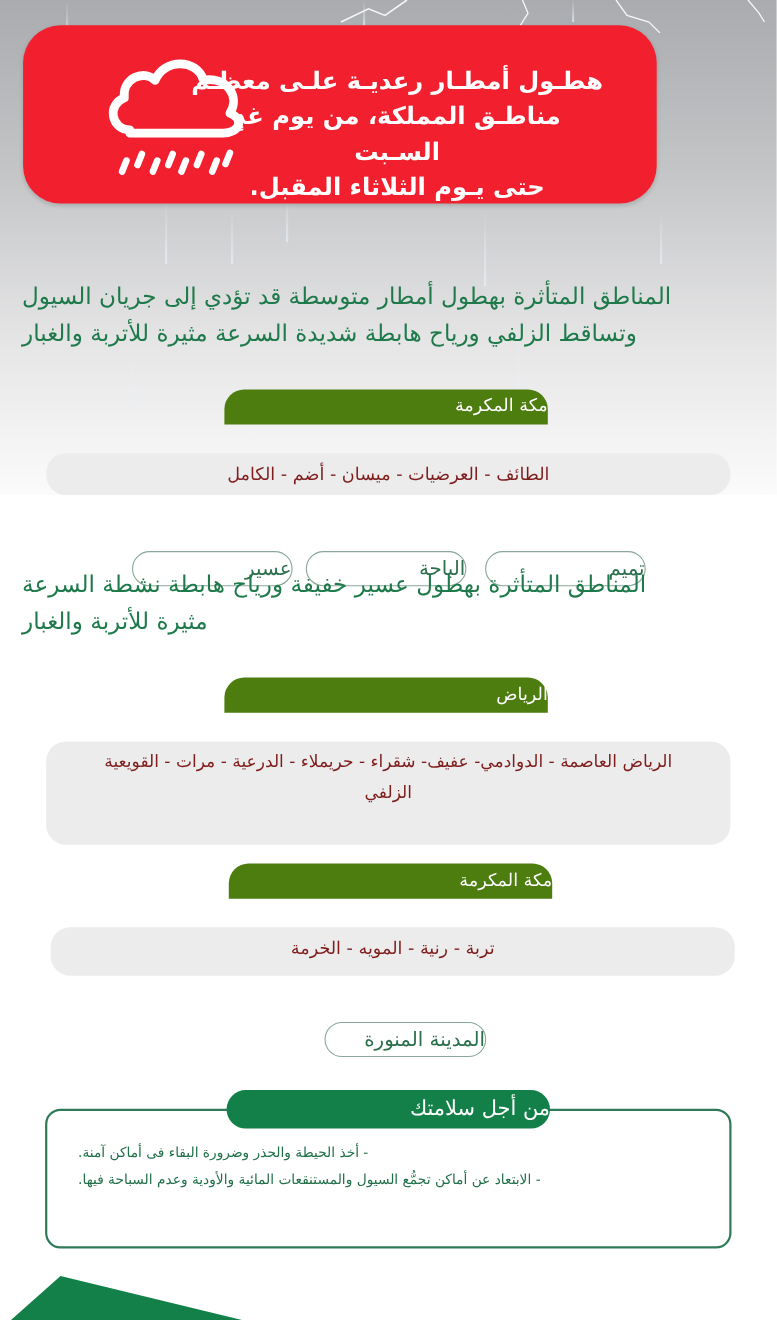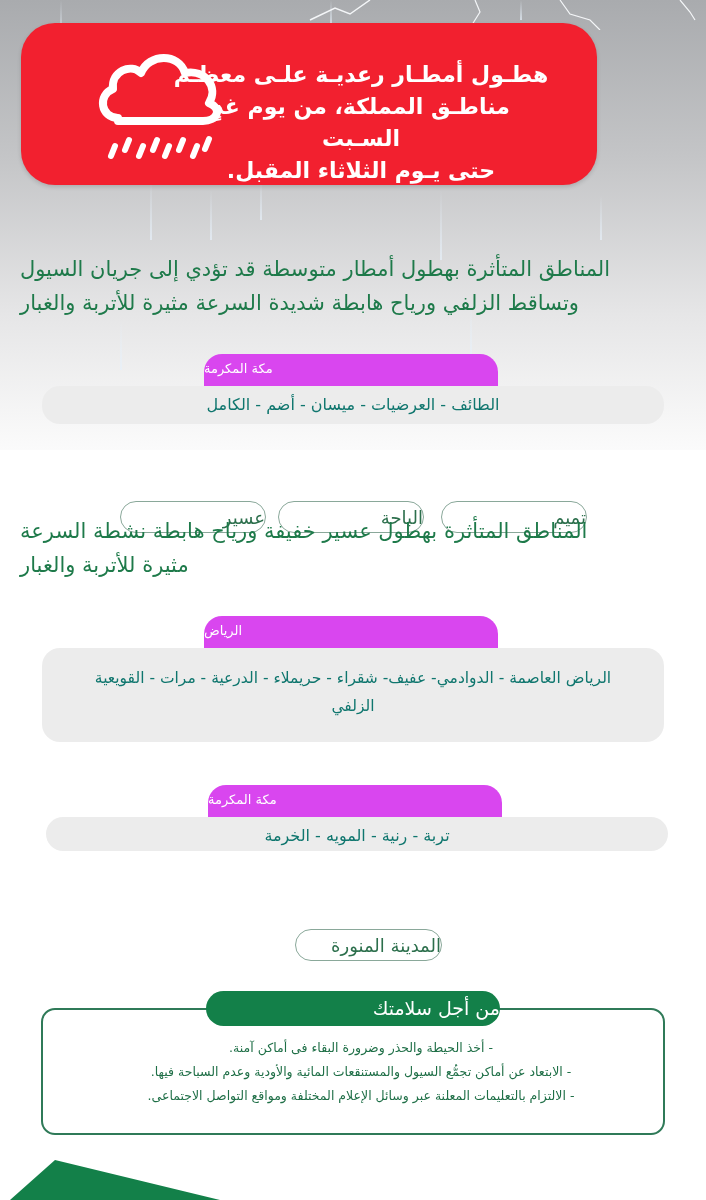--- a/index.html
+++ b/index.html
@@ -23,44 +23,44 @@
   .alert-icon { position:absolute; left:72px; top:20px; width:135px; height:130px; }
   .alert-text {
     position:absolute; right:46px; top:36px; width:380px;
     color:#ffffff; font-weight:bold; font-size:22px; line-height:32px; text-align:center;
   }
   .heading {
     position:absolute; left:20px; width:666px; text-align:left;
     color:#1e7a4a; font-size:21px; line-height:34px;
   }
   .region-tab {
-    position:absolute; background:#d946ef; color:#ffffff;
-    border-radius:18px 18px 0 0; font-size:13px; text-align:left; line-height:30px;
+    position:absolute; background:#4d7c0f; color:#ffffff;
+    border-radius:18px 18px 0 0; font-size:16px; text-align:right; line-height:30px;
   }
   .region-body {
     position:absolute; background:#ececec; border-radius:18px;
-    color:#0f766e; font-size:16px; text-align:center;
+    color:#7f1d1d; font-size:16px; text-align:center;margin-top:26px;
   }
   .pill {
     position:absolute; height:32px; border:1.5px solid #8aa89a; border-radius:17px;
     background:#ffffff; color:#2c6f4c; font-size:18px; line-height:32px; 
     box-sizing:border-box;
     margin-top:44px;
   }
   .safety-box {
     position:absolute; left:41px; top:1008px; width:624px; height:127px;
     border:2px solid #2f7a58; border-radius:14px; box-sizing:border-box; background:#fff;
   }
   .safety-title {
     position:absolute; left:206px; top:991px; width:294px; height:35px;
     background:#138049; color:#ffffff; border-radius:18px;
     font-size:19px; line-height:35px;
   }
   .safety-list { position:absolute; right:55px; top:1036px; width:580px; margin:0; padding:0; list-style:none; }
-  .safety-list li { color:#1f6f47; font-size:12.5px; line-height:24px; text-align:center; }
+  .safety-list li { color:#1f6f47; font-size:12.5px; line-height:24px; text-align:left; }
   .corner {
     position:absolute; left:0; top:1160px; width:220px; height:40px;
   }
 </style>
 </head>
 <body>
 
 <div class="top-bg">
   <div class="rain">
     <i style="left:60px;top:0;height:40px"></i>
@@ -114,33 +114,32 @@
 <div class="pill" style="left:441px;top:457px;width:146px;">تميم</div>
 <div class="pill" style="left:278px;top:457px;width:146px;">الباحة</div>
 <div class="pill" style="left:120px;top:457px;width:146px;">عسير</div>
 
 <div class="heading" style="top:514px">
   <div>المناطق المتأثرة بهطول عسير خفيفة ورياح هابطة نشطة السرعة</div>
   <div>مثيرة للأتربة والغبار</div>
 </div>
 
 <div class="region-tab" style="left:204px;top:616px;width:294px;height:32px;">الرياض</div>
-<div class="region-body" style="left:42px;top:648px;width:622px;height:94px;padding-top:16px;box-sizing:border-box;line-height:28px;font-size:15.5px;">
+<div class="region-body" style="left:42px;top:648px;width:622px;height:94px;padding-top:4px;box-sizing:border-box;line-height:28px;font-size:15.5px;">
   <div>الرياض العاصمة - الدوادمي- عفيف- شقراء - حريملاء - الدرعية - مرات - القويعية</div>
   <div>الزلفي</div>
 </div>
 
 <div class="region-tab" style="left:208px;top:785px;width:294px;height:32px;">مكة المكرمة</div>
-<div class="region-body" style="left:46px;top:817px;width:622px;height:34px;line-height:38px;">تربة - رنية - المويه - الخرمة</div>
+<div class="region-body" style="left:46px;top:817px;width:622px;height:44px;line-height:38px;">تربة - رنية - المويه - الخرمة</div>
 
 <div class="pill" style="left:295px;top:885px;width:147px;">المدينة المنورة</div>
 
 <div class="safety-box"></div>
 <div class="safety-title">من أجل سلامتك</div>
 <ul class="safety-list">
   <li>- أخذ الحيطة والحذر وضرورة البقاء فى أماكن آمنة.</li>
   <li>- الابتعاد عن أماكن تجمُّع السيول والمستنقعات المائية والأودية وعدم السباحة فيها.</li>
-  <li>- الالتزام بالتعليمات المعلنة عبر وسائل الإعلام المختلفة ومواقع التواصل الاجتماعى.</li>
 </ul>
 
 <svg class="corner" viewBox="0 0 220 40">
   <polygon points="55,0 220,40 10,40" fill="#138049"></polygon>
 </svg>
 
 </body></html>

